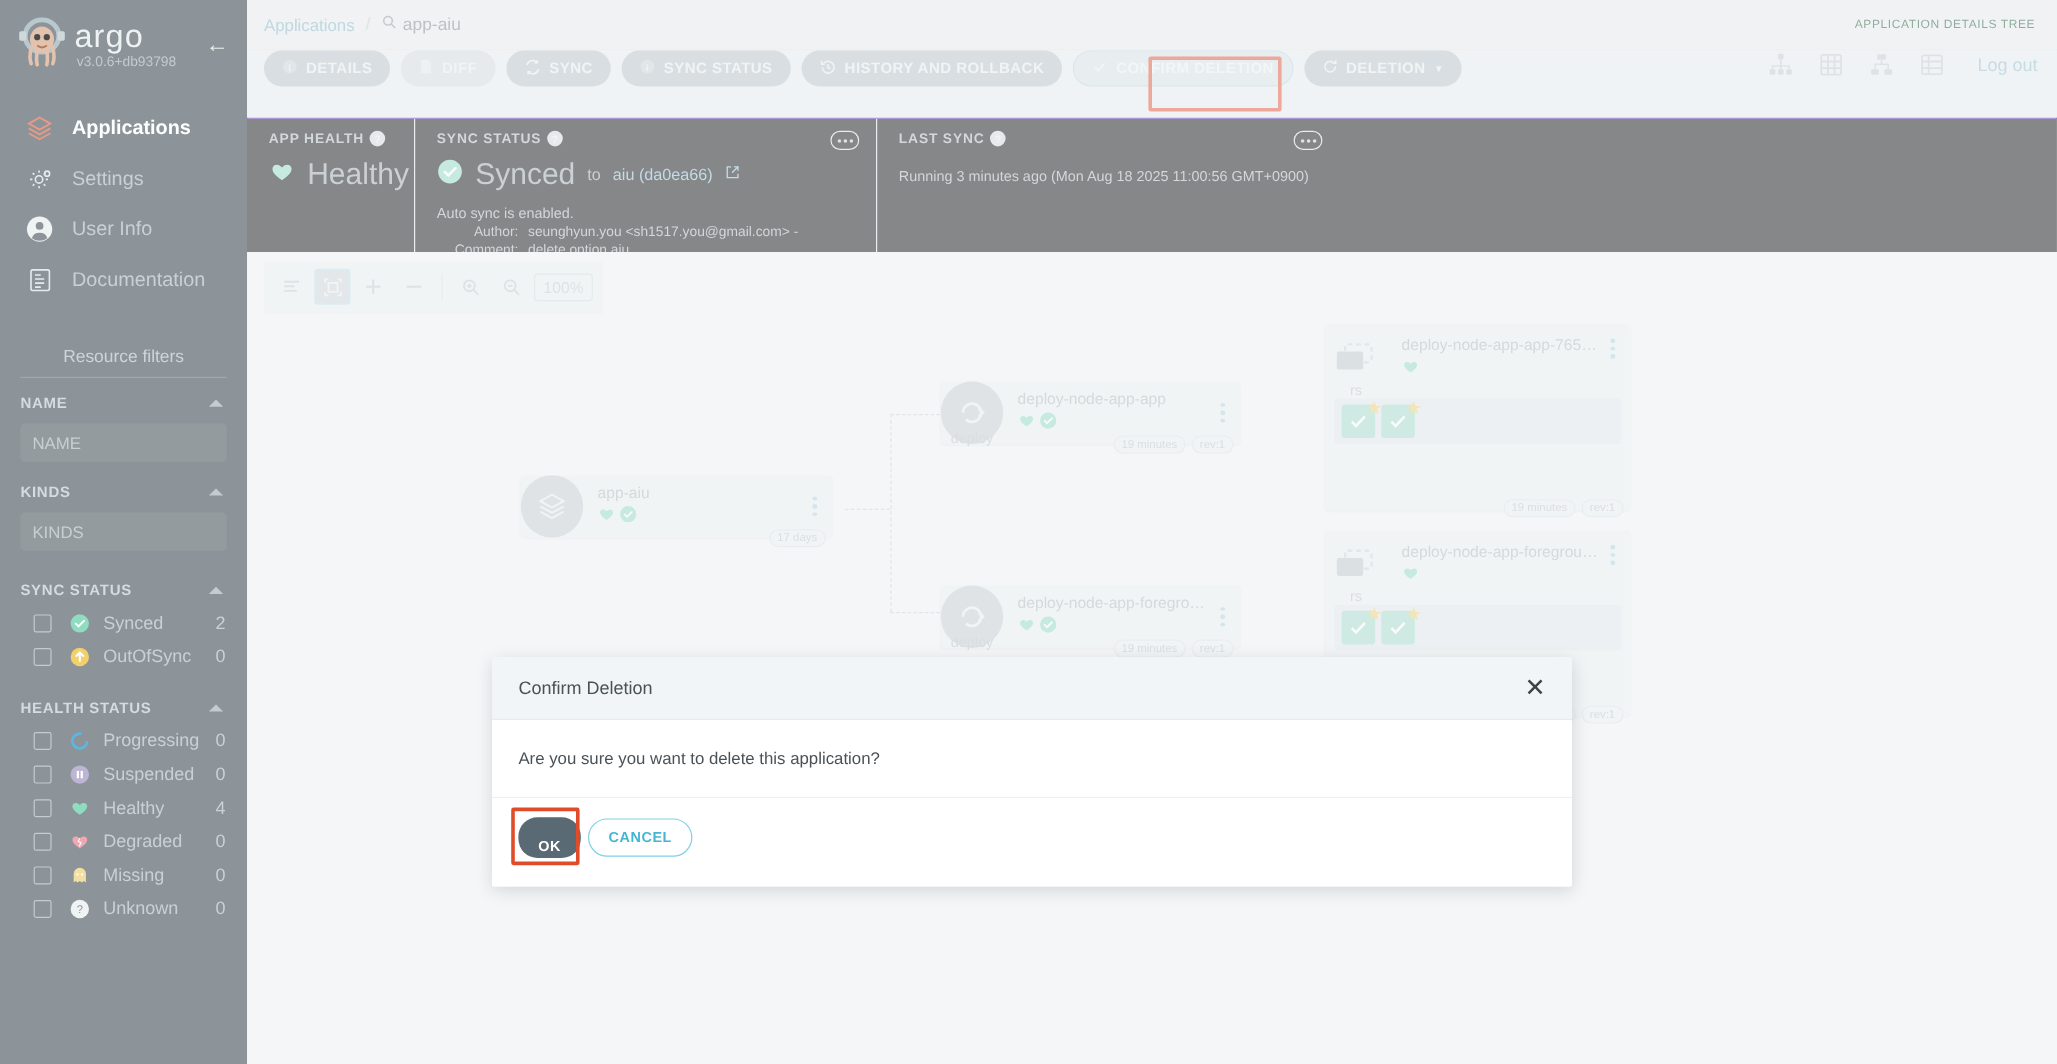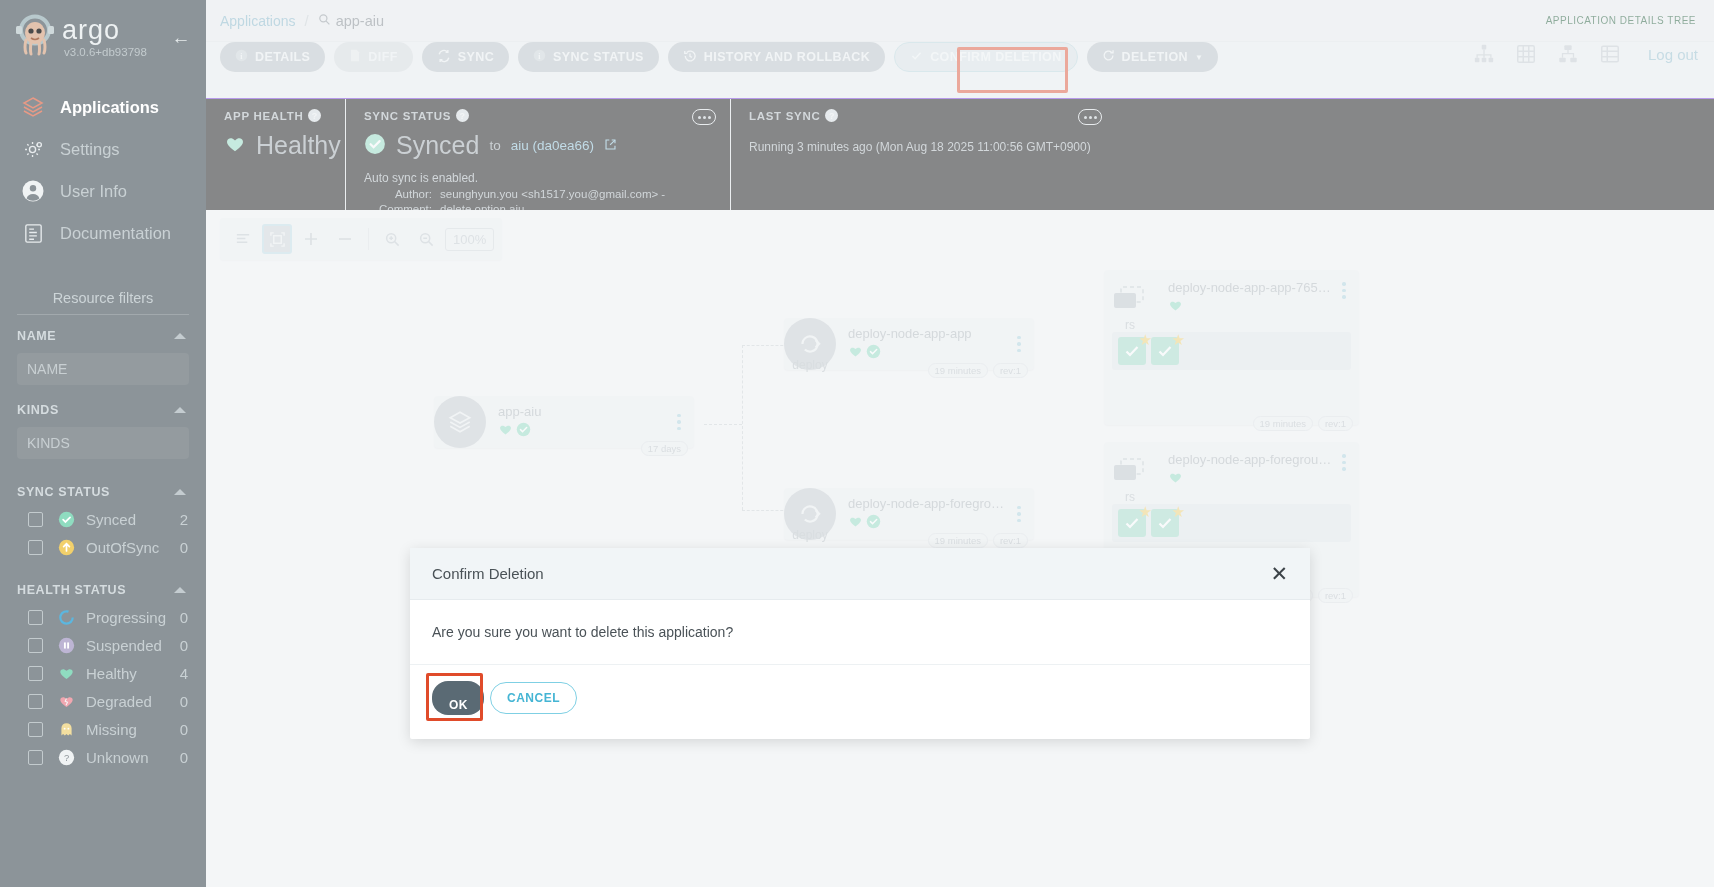--- a/index.html
+++ b/index.html
@@ -170,21 +170,20 @@
   }
   .modal-title { font-size:15px; color:#4a5257; }
   .modal-x { margin-left:auto; font-size:21px; color:#3c4348; cursor:pointer; line-height:1; }
   .modal-body { padding: 24px 22px; font-size:14px; color:#4a5257; border-bottom:1px solid #edf1f3;}
   .modal-foot { padding: 16px 22px 24px 22px; display:flex; align-items:center; gap: 6px; position:relative;}
   .btn-ok {
     height: 32px; min-width: 52px; padding: 17px 16px; border-radius:16px;
     background:#5a6a74; color:#ffffff; font-size:12px; font-weight:bold;
     border:none; cursor:pointer; letter-spacing:0.5px;
     font-family:"Liberation Sans", sans-serif;
-    text-align:right;
   }
   .btn-cancel {
     height: 32px; padding: 0 16px; border-radius:16px; background:#ffffff;
     color:#45b5d4; font-size:12px; font-weight:bold; border:1px solid #7fd0e4;
     cursor:pointer; letter-spacing:0.5px; font-family:"Liberation Sans", sans-serif;
   }
 </style>
 </head>
 <body>
 

